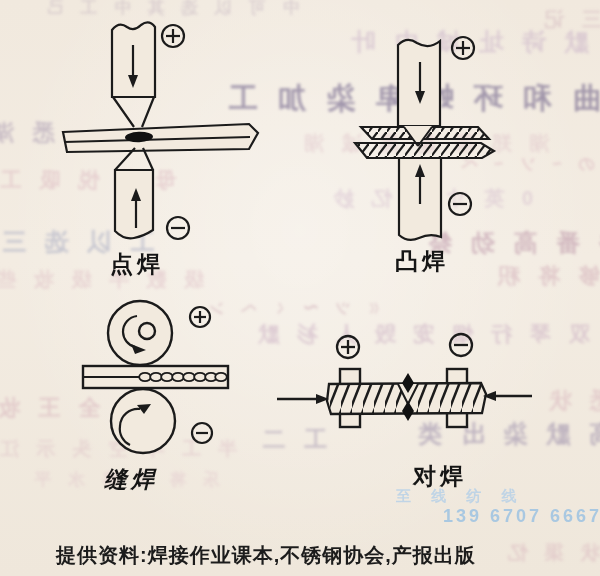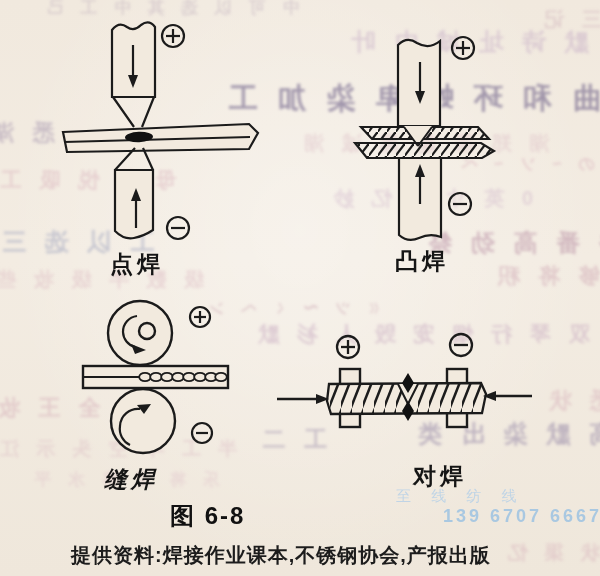--- a/index.html
+++ b/index.html
@@ -21,32 +21,32 @@
   .lineart{position:absolute; left:0; top:0;}
   .diagram-label{
     position:absolute; width:60px; text-align:center;
     font-size:23px; font-weight:700; letter-spacing:4px; color:#151515;
   }
   .caption-row{
     position:absolute; left:170px; top:500px; display:flex; gap:22px;
     font-size:24px; font-weight:700; letter-spacing:2px; color:#111;
   }
   .source-line{
-    position:absolute; left:71px; top:542px;
+    position:absolute; left:56px; top:542px;
     font-size:20px; font-weight:600; letter-spacing:1px; color:#1c1c1c;
     white-space:nowrap;
   }
   .wm-phone{
     position:absolute; left:443px; top:506px;
     font-size:18px; font-weight:700; letter-spacing:3px;
     color:#a6c7e2; opacity:.95; white-space:nowrap;
   }
   .wm-scribble{
     position:absolute; left:396px; top:487px;
-    font-size:15px; font-weight:400; letter-spacing:8px;
+    font-size:15px; font-weight:700; letter-spacing:8px;
     color:#b5d0e8; opacity:.8; white-space:nowrap; filter:blur(.4px);
   }
 </style>
 </head>
 <body>
 
 <div class="page">
 
   <div>
       <div class="bleed" style="left: 40px; top: -4px; font-size: 17px; color: rgb(185, 168, 184); opacity: 0.4;">中 可 以 选 其 中 工 己</div>
@@ -201,21 +201,20 @@
       </g>
     </g>
   </svg>
 
   <div class="diagram-label" style="left:392px; top:246px;">凸焊</div>
   <div class="diagram-label" style="left:107px; top:249px;">点焊</div>
   <div class="diagram-label" style="left:101px; top:464px;font-style:italic;">缝焊</div>
   <div class="diagram-label" style="left:374px; top:461px;margin-left:36px;">对焊</div>
 
   <div class="caption-row">
-    <span>图 6-8</span>
   </div>
 
   <div class="source-line">提供资料:焊接作业课本,不锈钢协会,产报出版</div>
 
   <div class="wm-scribble">至 线 纺 线</div>
   <div class="wm-phone">139 6707 6667</div>
 
 </div>
 
 </body></html>

